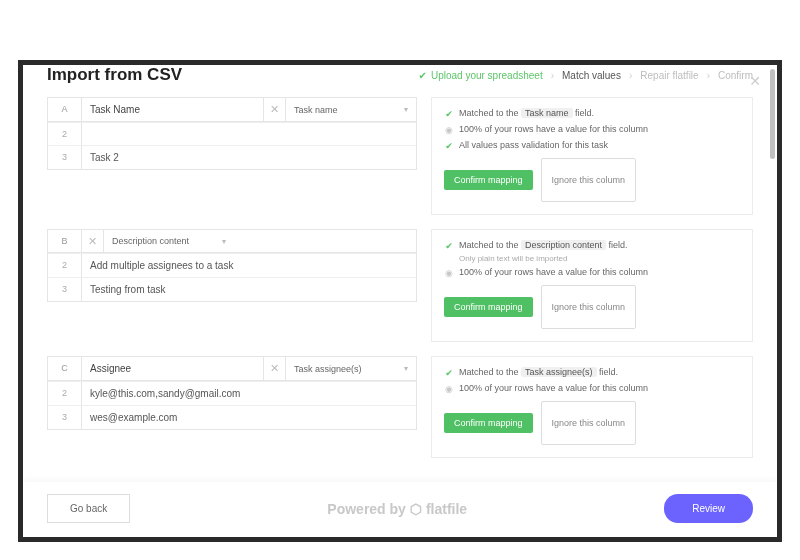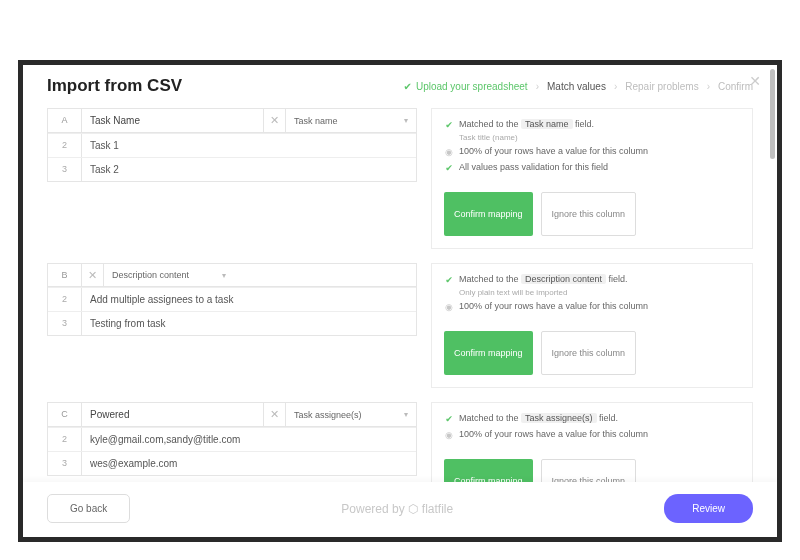--- a/index.html
+++ b/index.html
@@ -1,21 +1,21 @@
 <!DOCTYPE html>
 <html><head>
 <meta charset="utf-8">
 <style>
   * { box-sizing: border-box; margin: 0; padding: 0; font-family: -apple-system, BlinkMacSystemFont, "Segoe UI", Arial, sans-serif; }
   body { width: 800px; height: 560px; background: #fff; overflow: hidden; padding: 60px 18px 18px 18px; }
   .modal-wrap { width: 100%; height: 100%; background: #2a2a2a; padding: 5px 5px 5px 5px; position: relative; }
   .modal { width: 100%; height: 100%; background: #fff; position: relative; display:flex; flex-direction:column; }
   .scrollbar { position: absolute; right: 2px; top: 4px; width: 5px; height: 90px; background: #c0c0c0; border-radius: 3px; }
   .close-x { position:absolute; top:8px; right:16px; color:#ccc; font-size:14px; cursor:pointer;}
-  .header { display:flex; align-items:center; padding: 11px 24px 10px 24px; }
+  .header { display:flex; align-items:center; padding: 0 24px 10px 24px; }
   .title { font-size: 17px; font-weight: 600; color:#222; flex:1; }
   .steps { display:flex; align-items:center; font-size:10px; gap:8px; }
   .step { color:#bdbdbd; display:flex; align-items:center; gap:4px;}
   .step.done { color:#5cc66a; }
   .step.active { color:#555; }
   .chev { color:#d0d0d0; font-size:10px;}
   .check-ic { color:#5cc66a; font-size:10px;}
   .content { flex:1; overflow:hidden; padding: 2px 24px 0 24px; }
   .row { display:flex; gap:14px; margin-bottom:14px; }
   .left { flex: 0 0 370px; }
@@ -29,26 +29,26 @@
   .mapped .caret { margin-left:auto; color:#bbb; font-size:8px;}
   .tbl-row { display:flex; border-top:1px solid #eee; }
   .tbl-row .col-a { color:#aaa;}
   .tbl-row .cell { flex:1; padding:6px 8px; color:#555;}
   .fact { display:flex; align-items:flex-start; gap:5px; margin-bottom:4px;}
   .fact .ic { width:10px; text-align:center; font-size:9px; line-height:12px;}
   .ic.ok { color:#5cc66a;}
   .ic.info { color:#c7c7c7;}
   .chip { background:#f0f0f0; padding:0 4px; border-radius:2px; color:#555; }
   .sub { color:#aaa; font-size:8px; margin-left:15px; margin-top:-2px; margin-bottom:4px;}
-  .btns { display:flex; gap:8px; margin-top:18px;}
+  .btns { display:flex; gap:8px; margin-top:6px;align-items:center;}
   .btn-confirm { background:#4fc063; color:#fff; border:none; padding:5px 10px; font-size:9px; border-radius:2px; cursor:pointer;}
   .btn-ignore { background:#fff; color:#888; border:1px solid #ddd; padding:16px 10px; font-size:9px; border-radius:2px; cursor:pointer;}
   .footer { padding:12px 24px 14px 24px; display:flex; align-items:center; border-top:0; box-shadow: 0 -2px 6px rgba(0,0,0,0.04);}
-  .go-back { border:1px solid #ddd; background:#fff; color:#666; font-size:10px; padding:8px 22px; border-radius:5px; cursor:pointer;}
-  .powered { flex:1; text-align:center; font-size:12px; color:#c8c8c8;}
+  .go-back { border:1px solid #ddd; background:#fff; color:#666; font-size:10px; padding:8px 22px; border-radius:0; cursor:pointer;}
+  .powered { flex:1; text-align:center; font-size:14px; color:#c8c8c8;font-weight:bold;}
   .review { background:#6c63ff; color:#fff; border:none; font-size:10px; padding:9px 28px; border-radius:14px; cursor:pointer;}
 </style>
 </head>
 <body>
 
 <div class="modal-wrap">
   <div class="modal">
     <div class="scrollbar"></div>
     <div class="close-x">✕</div>
 
@@ -58,21 +58,21 @@
         <div class="step done">
           <span class="check-ic">✔</span>
           <span>Upload your spreadsheet</span>
         </div>
         <span class="chev">›</span>
         <div class="step active">
           <span>Match values</span>
         </div>
         <span class="chev">›</span>
         <div class="step">
-          <span>Repair problems</span>
+          <span>Repair flatfile</span>
         </div>
         <span class="chev">›</span>
         <div class="step">
           <span>Confirm</span>
         </div>
       </div>
     </div>
 
     <div class="content">
 
@@ -83,41 +83,39 @@
               <div class="col-a">A</div>
               <div class="col-name">Task Name</div>
               <div class="clear-ic">✕</div>
               <div class="mapped">
                 <span>Task name</span>
                 <span class="caret">▾</span>
               </div>
             </div>
             <div class="tbl-row">
               <div class="col-a">2</div>
-              <div class="cell">Task 1</div>
             </div>
             <div class="tbl-row">
               <div class="col-a">3</div>
               <div class="cell">Task 2</div>
             </div>
           </div>
         </div>
         <div class="right">
           <div class="fact">
             <span class="ic ok">✔</span>
             <span><span>Matched to the </span><span class="chip">Task name</span><span>  field.</span></span>
           </div>
-          <div class="sub">Task title (name)</div>
           <div class="fact">
             <span class="ic info">◉</span>
             <span>100% of your rows have a value for this column</span>
           </div>
           <div class="fact">
             <span class="ic ok">✔</span>
-            <span>All values pass validation for this field</span>
+            <span>All values pass validation for this task</span>
           </div>
           <div class="btns">
             <button class="btn-confirm">Confirm mapping</button>
             <button class="btn-ignore">Ignore this column</button>
           </div>
         </div>
       </div>
 
       <div class="row">
         <div class="left">
@@ -155,30 +153,30 @@
             <button class="btn-ignore">Ignore this column</button>
           </div>
         </div>
       </div>
 
       <div class="row" style="margin-bottom:0;">
         <div class="left">
           <div class="tbl">
             <div class="tbl-head">
               <div class="col-a">C</div>
-              <div class="col-name">Powered</div>
+              <div class="col-name">Assignee</div>
               <div class="clear-ic">✕</div>
               <div class="mapped">
                 <span>Task assignee(s)</span>
                 <span class="caret">▾</span>
               </div>
             </div>
             <div class="tbl-row">
               <div class="col-a">2</div>
-              <div class="cell">kyle@gmail.com,sandy@title.com</div>
+              <div class="cell">kyle@this.com,sandy@gmail.com</div>
             </div>
             <div class="tbl-row">
               <div class="col-a">3</div>
               <div class="cell">wes@example.com</div>
             </div>
           </div>
         </div>
         <div class="right">
           <div class="fact">
             <span class="ic ok">✔</span>

